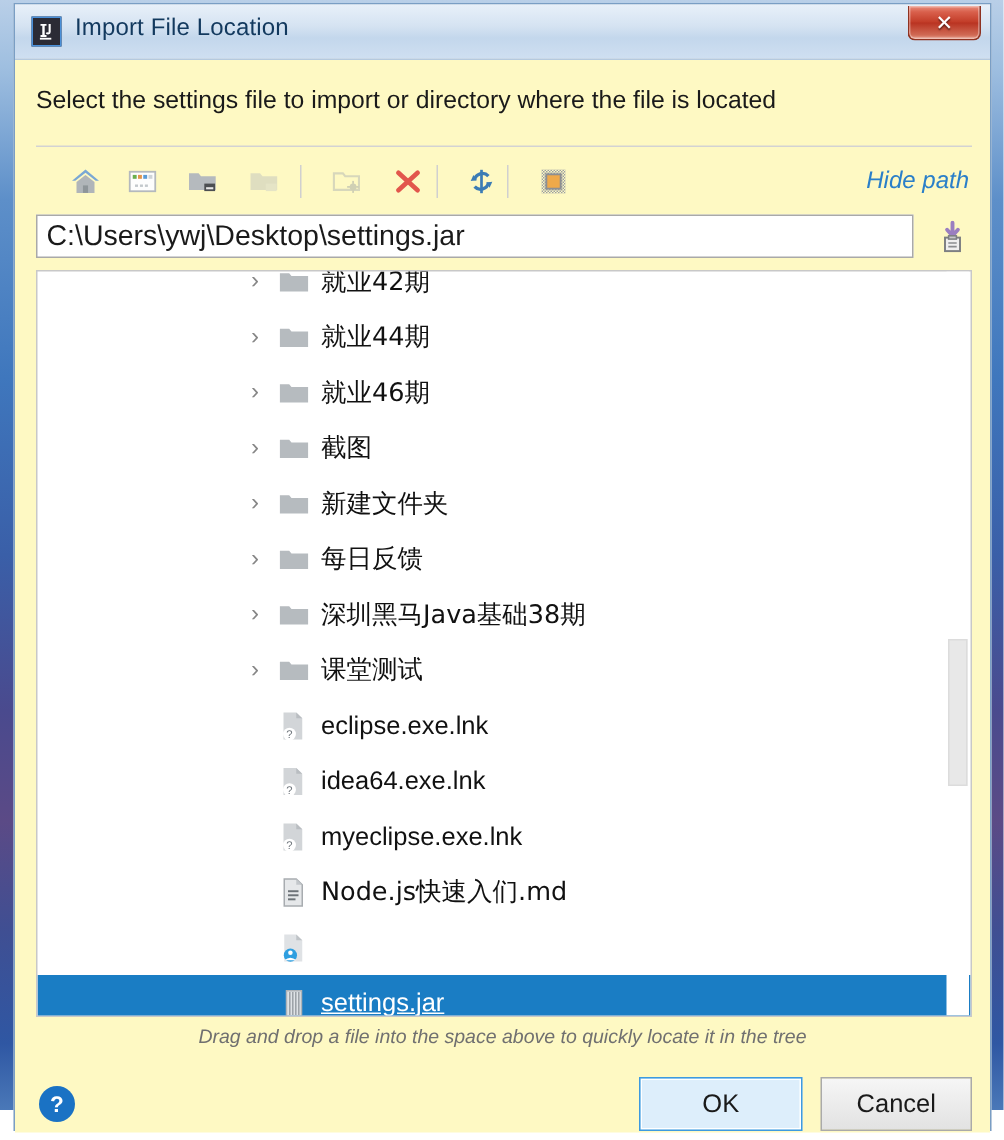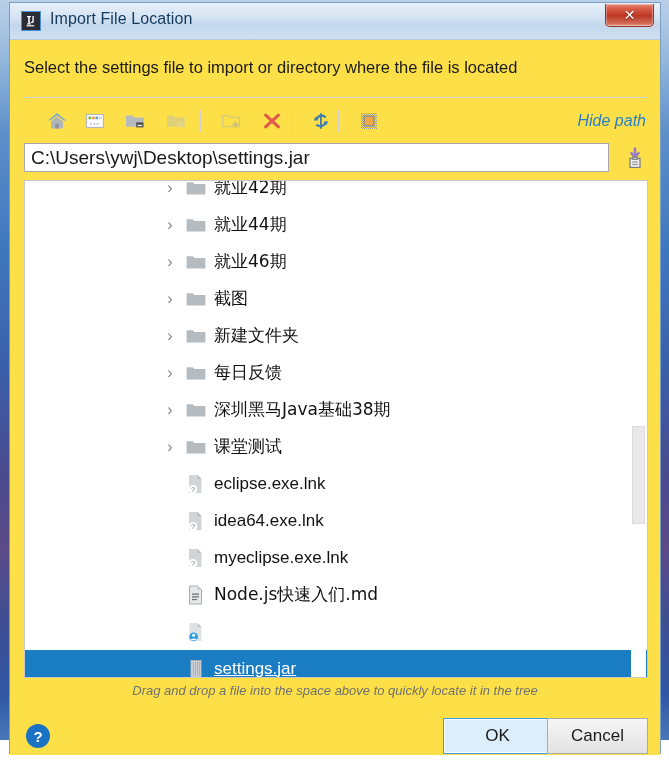--- a/index.html
+++ b/index.html
@@ -82,21 +82,21 @@
     font-size: 14px; font-weight: bold;
     text-shadow: 0 1px 1px rgba(0,0,0,.5);
     cursor: default;
   }
 
   
   #dialog-body {
     position: absolute;
     left: 0; top: 37px;
     width: 100%; height: 715px;
-    background: #fde047;
+    background: #fef9c3;
   }
 
   #prompt-text {
     position: absolute;
     left: 14px; top: 18px;
     font-size: 16.5px;
     color: #1a1a1a;
     white-space: nowrap;
   }
 
@@ -257,21 +257,21 @@
     top: 6px;
     height: 36px;
     box-sizing: border-box;
     font-family: "Liberation Sans", sans-serif;
     font-size: 17px;
     color: #1a1a1a;
     display: flex; align-items: center; justify-content: center;
     cursor: default;
   }
   #ok-button {
-    left: 433px;
+    left: 416px;
     width: 109px;
     background: #ddeefb;
     border: 1px solid #3d9ae0;
     box-shadow: inset 0 0 0 1px #ffffff;
   }
   #cancel-button {
     left: 537px;
     width: 101px;
     background: linear-gradient(180deg, #f6f6f6 0%, #ececec 50%, #e2e2e2 100%);
     border: 1px solid #aaaaaa;

